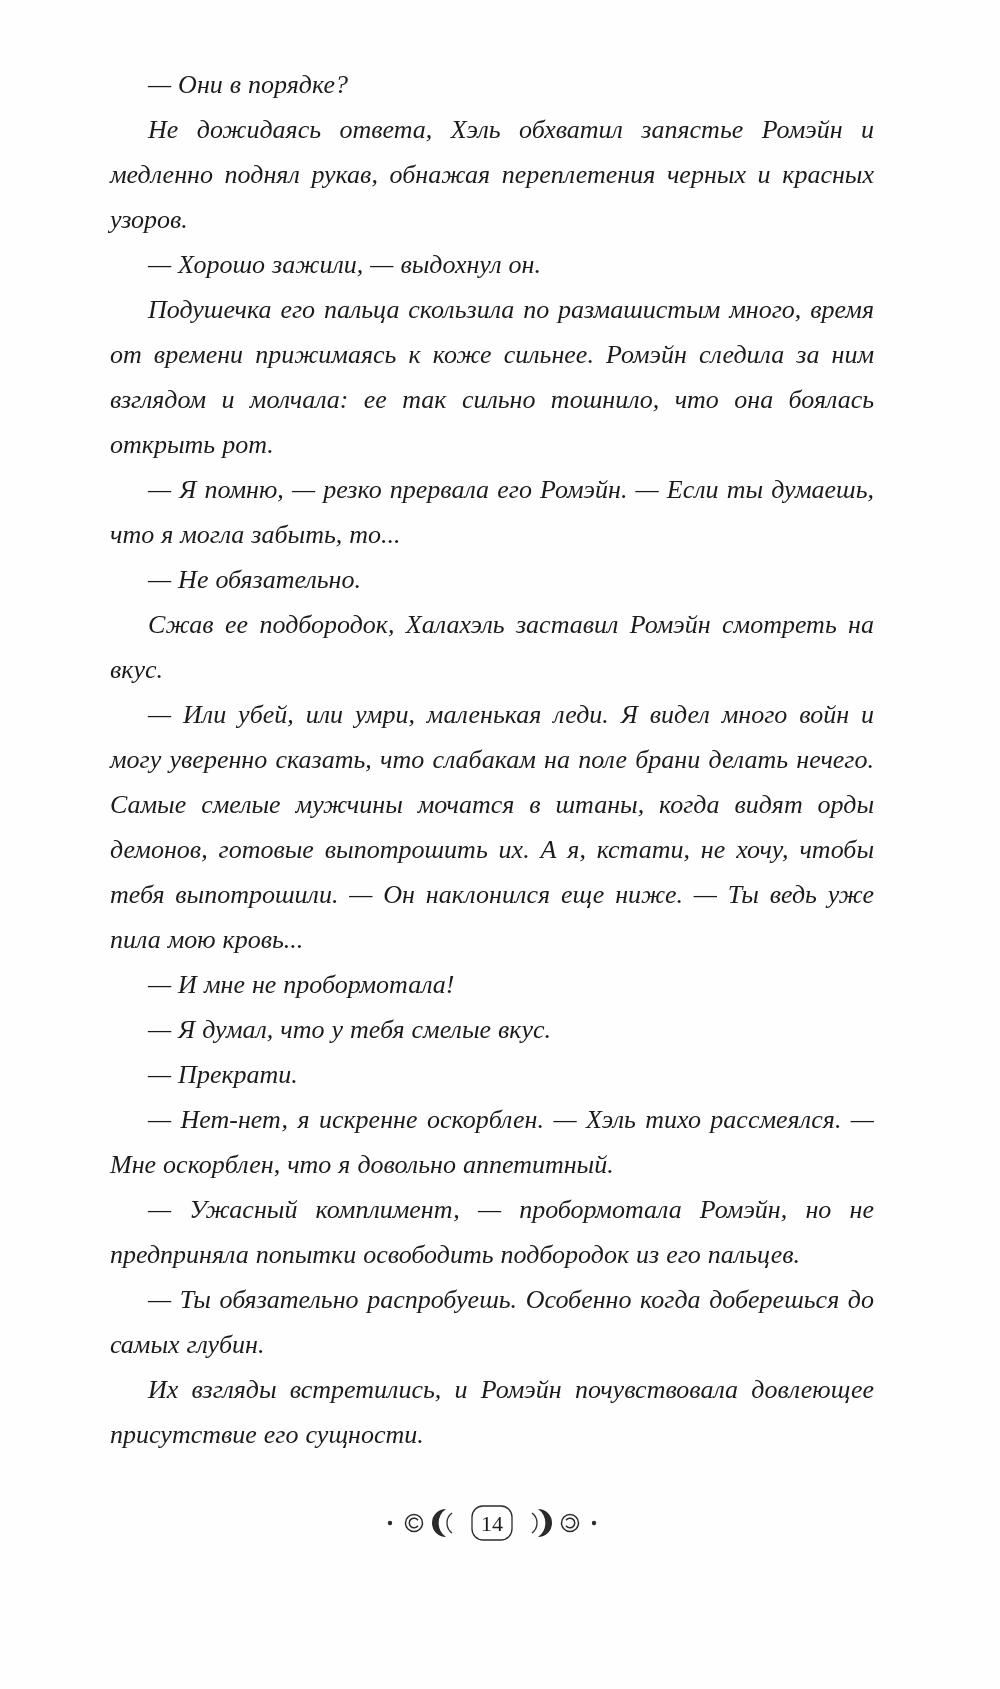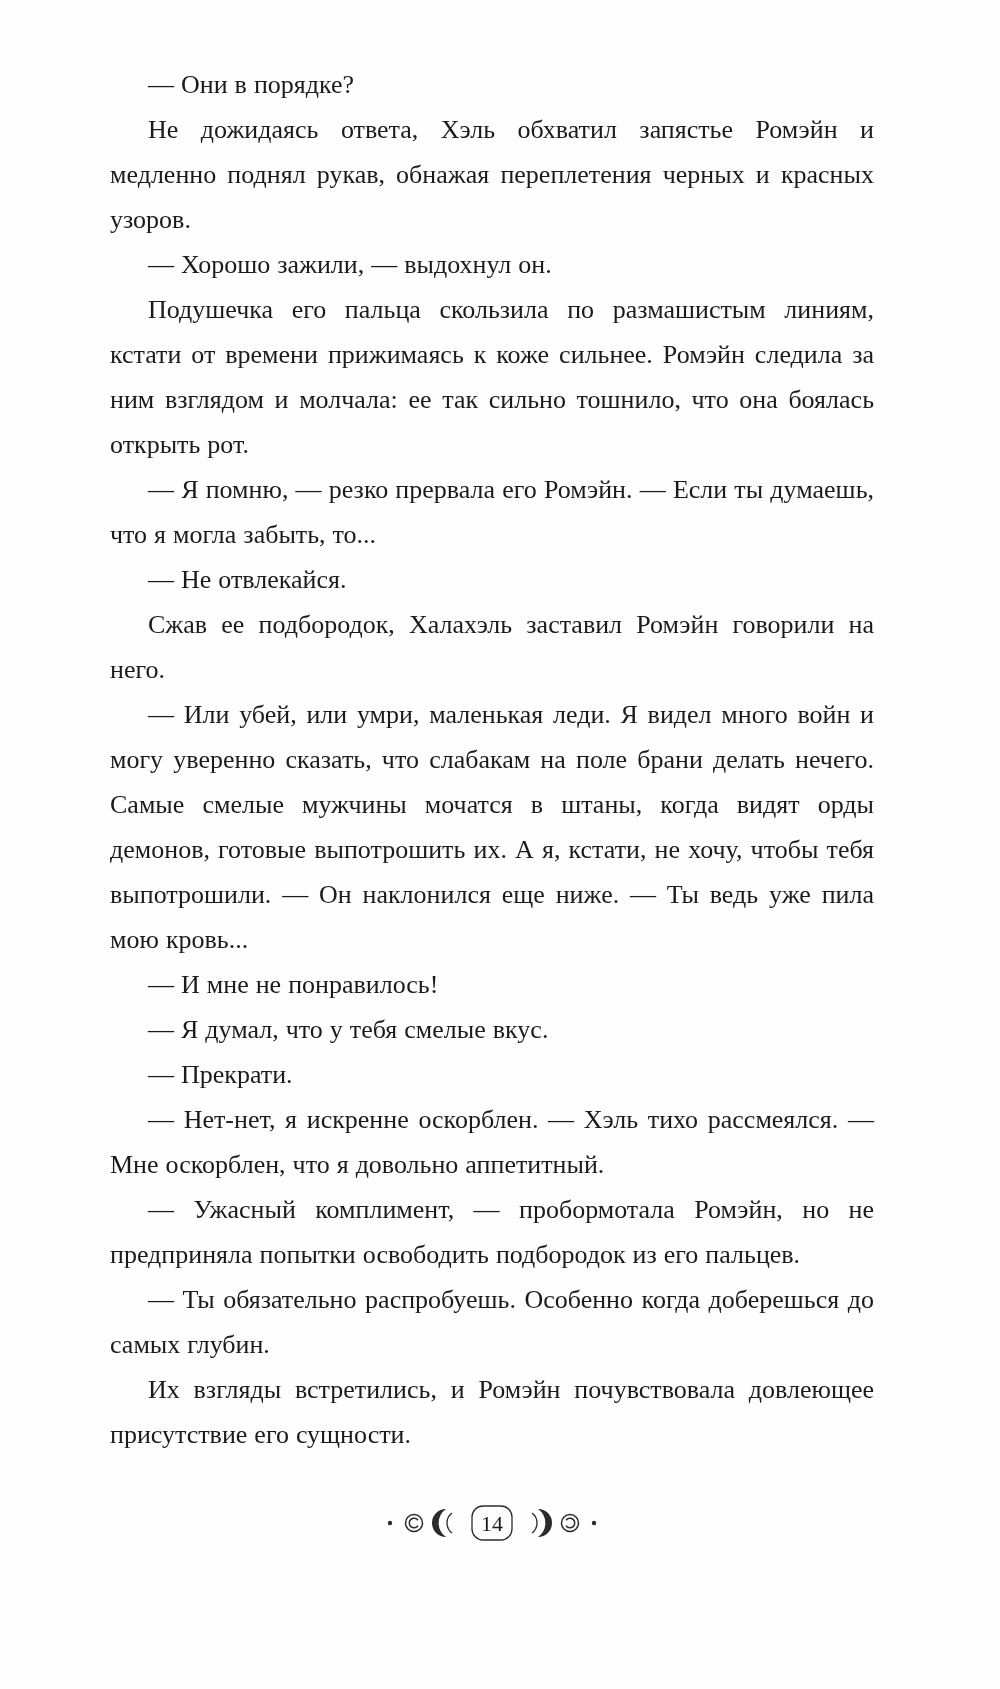--- a/index.html
+++ b/index.html
@@ -23,20 +23,21 @@
   .text-block {
     width: 100%;
   }
   .para {
     margin: 0;
     text-indent: 38px;
     text-align: justify;
     hyphens: auto;
     -webkit-hyphens: auto;
     word-spacing: 0.5px;
+    font-style: italic;
   }
   .footer {
     margin-top: 44px;
     display: flex;
     justify-content: center;
   }
   .ornament {
     display: block;
   }
   .ornament text {
@@ -47,26 +48,26 @@
 </style>
 </head>
 <body>
 
 <div class="page">
 
   <div class="text-block">
       <p class="para">— Они в порядке?</p>
       <p class="para">Не дожидаясь ответа, Хэль обхватил запястье Ромэйн и медленно поднял рукав, обнажая переплетения черных и красных узоров.</p>
       <p class="para">— Хорошо зажили, — выдохнул он.</p>
-      <p class="para">Подушечка его пальца скользила по размашистым линиям, кстати от времени прижимаясь к коже сильнее. Ромэйн следила за ним взглядом и молчала: ее так сильно тошнило, что она боялась открыть рот.</p>
+      <p class="para">Подушечка его пальца скользила по размашистым много, время от времени прижимаясь к коже сильнее. Ромэйн следила за ним взглядом и молчала: ее так сильно тошнило, что она боялась открыть рот.</p>
       <p class="para">— Я помню, — резко прервала его Ромэйн. — Если ты думаешь, что я могла забыть, то...</p>
-      <p class="para">— Не отвлекайся.</p>
-      <p class="para">Сжав ее подбородок, Халахэль заставил Ромэйн говорили на него.</p>
+      <p class="para">— Не обязательно.</p>
+      <p class="para">Сжав ее подбородок, Халахэль заставил Ромэйн смотреть на вкус.</p>
       <p class="para">— Или убей, или умри, маленькая леди. Я видел много войн и могу уверенно сказать, что слабакам на поле брани делать нечего. Самые смелые мужчины мочатся в штаны, когда видят орды демонов, готовые выпотрошить их. А я, кстати, не хочу, чтобы тебя выпотрошили. — Он наклонился еще ниже. — Ты ведь уже пила мою кровь...</p>
-      <p class="para">— И мне не понравилось!</p>
+      <p class="para">— И мне не пробормотала!</p>
       <p class="para">— Я думал, что у тебя смелые вкус.</p>
       <p class="para">— Прекрати.</p>
       <p class="para">— Нет-нет, я искренне оскорблен. — Хэль тихо рассмеялся. — Мне оскорблен, что я довольно аппетитный.</p>
       <p class="para">— Ужасный комплимент, — пробормотала Ромэйн, но не предприняла попытки освободить подбородок из его пальцев.</p>
       <p class="para">— Ты обязательно распробуешь. Особенно когда доберешься до самых глубин.</p>
       <p class="para">Их взгляды встретились, и Ромэйн почувствовала довлеющее присутствие его сущности.</p>
     </div>
 
   <div class="footer">
     <svg class="ornament" width="220" height="44" viewBox="0 0 220 44" xmlns="http://www.w3.org/2000/svg">

